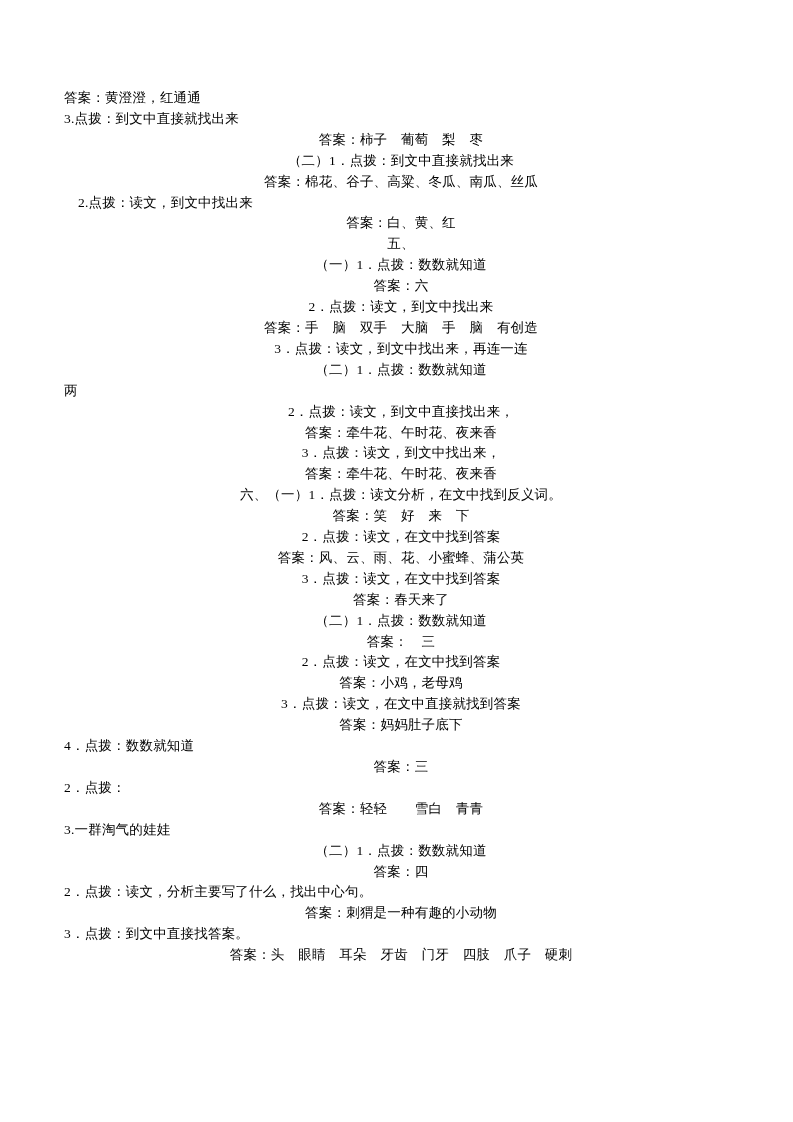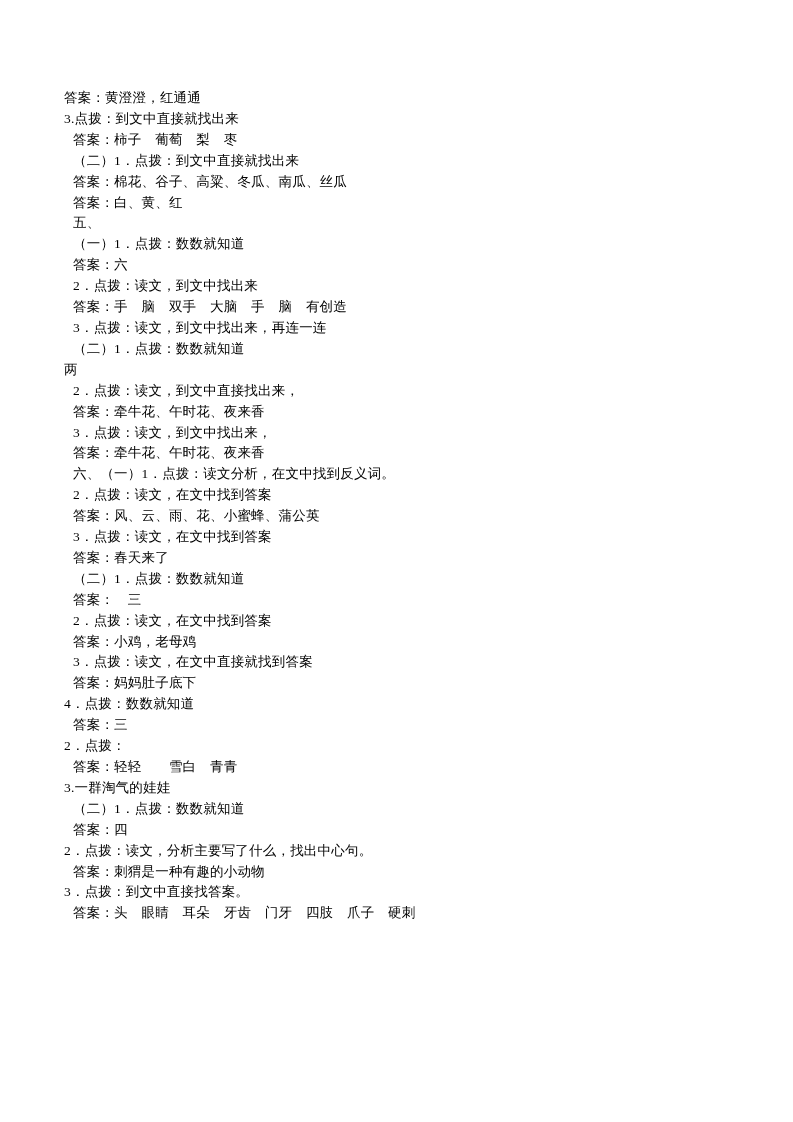--- a/index.html
+++ b/index.html
@@ -24,47 +24,49 @@
   }
   .doc-body {
     font-size: 13.5px;
     line-height: 20.9px;
   }
   .line {
     white-space: pre;
     letter-spacing: 0.2px;
   }
   .indent-0 { padding-left: 0px; }
-  .indent-1 { padding-left: 9px; }
+  .indent-1 { padding-left: 9px; text-align: center; }
   .indent-2 { padding-left: 14px; }
 </style>
 </head>
 <body>
 
 <div id="page">
   <div class="doc-body">
       <div class="line indent-0">答案：黄澄澄，红通通</div>
       <div class="line indent-0">3.点拨：到文中直接就找出来</div>
       <div class="line indent-1">答案：柿子　葡萄　梨　枣</div>
       <div class="line indent-1">（二）1．点拨：到文中直接就找出来</div>
       <div class="line indent-1">答案：棉花、谷子、高粱、冬瓜、南瓜、丝瓜</div>
+      <div class="line indent-2">2.点拨：读文，到文中找出来</div>
       <div class="line indent-1">答案：白、黄、红</div>
       <div class="line indent-1">五、</div>
       <div class="line indent-1">（一）1．点拨：数数就知道</div>
       <div class="line indent-1">答案：六</div>
       <div class="line indent-1">2．点拨：读文，到文中找出来</div>
       <div class="line indent-1">答案：手　脑　双手　大脑　手　脑　有创造</div>
       <div class="line indent-1">3．点拨：读文，到文中找出来，再连一连</div>
       <div class="line indent-1">（二）1．点拨：数数就知道</div>
       <div class="line indent-0">两</div>
       <div class="line indent-1">2．点拨：读文，到文中直接找出来，</div>
       <div class="line indent-1">答案：牵牛花、午时花、夜来香</div>
       <div class="line indent-1">3．点拨：读文，到文中找出来，</div>
       <div class="line indent-1">答案：牵牛花、午时花、夜来香</div>
       <div class="line indent-1">六、（一）1．点拨：读文分析，在文中找到反义词。</div>
+      <div class="line indent-1">答案：笑　好　来　下</div>
       <div class="line indent-1">2．点拨：读文，在文中找到答案</div>
       <div class="line indent-1">答案：风、云、雨、花、小蜜蜂、蒲公英</div>
       <div class="line indent-1">3．点拨：读文，在文中找到答案</div>
       <div class="line indent-1">答案：春天来了</div>
       <div class="line indent-1">（二）1．点拨：数数就知道</div>
       <div class="line indent-1">答案：　三</div>
       <div class="line indent-1">2．点拨：读文，在文中找到答案</div>
       <div class="line indent-1">答案：小鸡，老母鸡</div>
       <div class="line indent-1">3．点拨：读文，在文中直接就找到答案</div>
       <div class="line indent-1">答案：妈妈肚子底下</div>

